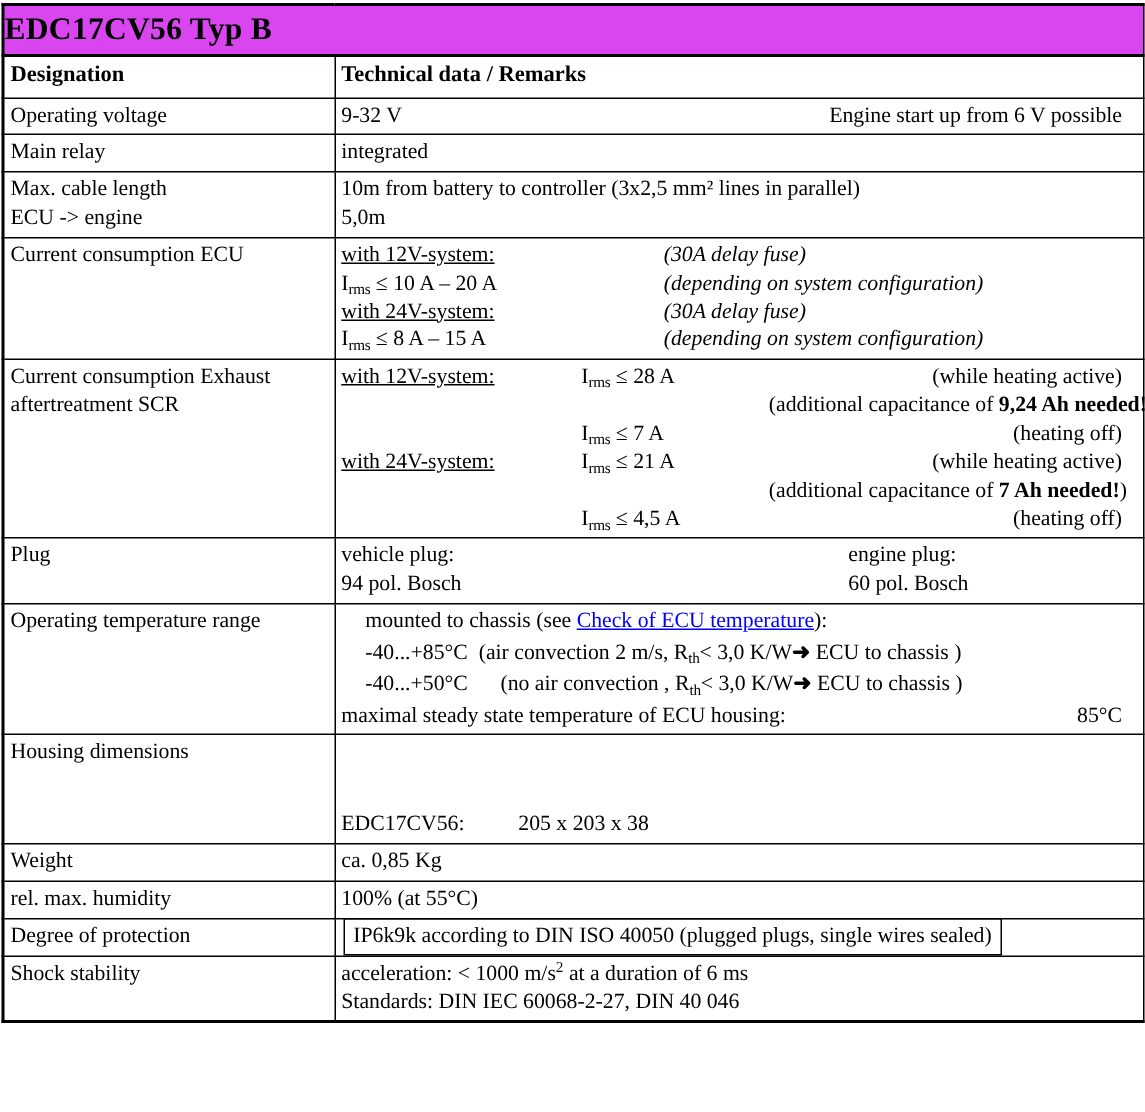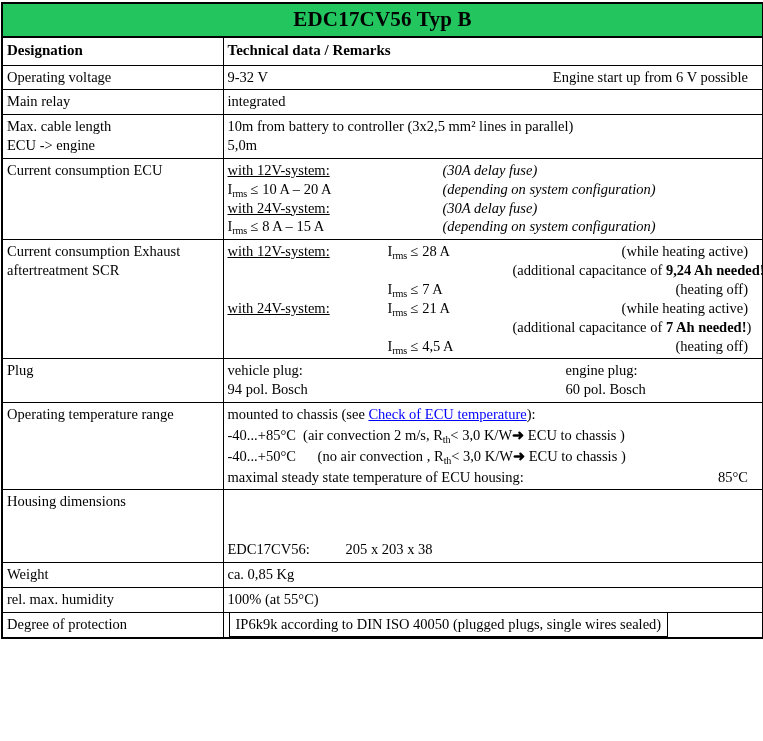--- a/index.html
+++ b/index.html
@@ -36,22 +36,22 @@
 
   table.spec td {
     border: 1.5px solid #000;
     padding: 2px 4px 3px 4px;
     vertical-align: top;
     line-height: 1.30;
   }
 
   
   tr.title-row td {
-    background: #22c55e;
-    text-align: center;
+    background: #d946ef;
+    text-align: left;
     font-weight: bold;
     font-size: 21px;
     letter-spacing: .2px;
     padding: 4px 0 6px 0;
     border: 2px solid #000;
     line-height: 1.05;
   }
 
   
   tr.head-row td {
@@ -133,21 +133,21 @@
 
   
   .ip-box {
     border: 1.5px solid #000;
     padding: 3px 6px 4px 6px;
     margin: 16px 1px 2px 1px;
     white-space: nowrap;
   }
   td.ip-cell { padding: 2px 3px 3px 3px; }
 
-  .tall-temp .line { padding-bottom: 2px; }
+  .tall-temp .line { padding-bottom: 2px; margin-left: 16px; }
 </style>
 </head>
 <body>
 
 <div id="sheet">
 
   <table class="spec">
     <colgroup>
       <col class="c-desig">
       <col class="c-data">
@@ -305,17 +305,24 @@
         <td>100% (at 55°C)</td>
       </tr>
 
       <tr>
         <td>Degree of protection</td>
         <td class="ip-cell">
           <span class="ip-box">IP6k9k according to DIN ISO 40050 (plugged plugs, single wires sealed)</span>
         </td>
       </tr>
 
+      <tr>
+        <td>Shock stability</td>
+        <td>
+          <span class="line"><span>acceleration: &lt; 1000 m/s</span><sup>2</sup><span> at a duration of 6 ms</span></span>
+          <span class="line">Standards: DIN IEC 60068-2-27, DIN 40 046</span>
+        </td>
+      </tr>
 
     </tbody>
   </table>
 
 </div>
 
 </body></html>

